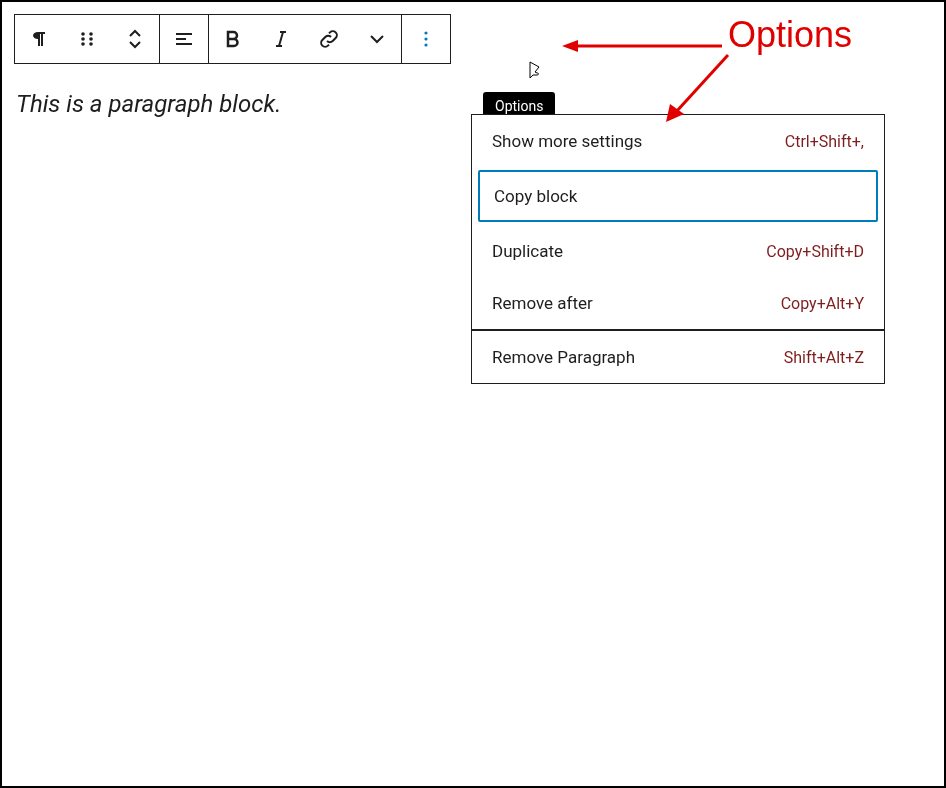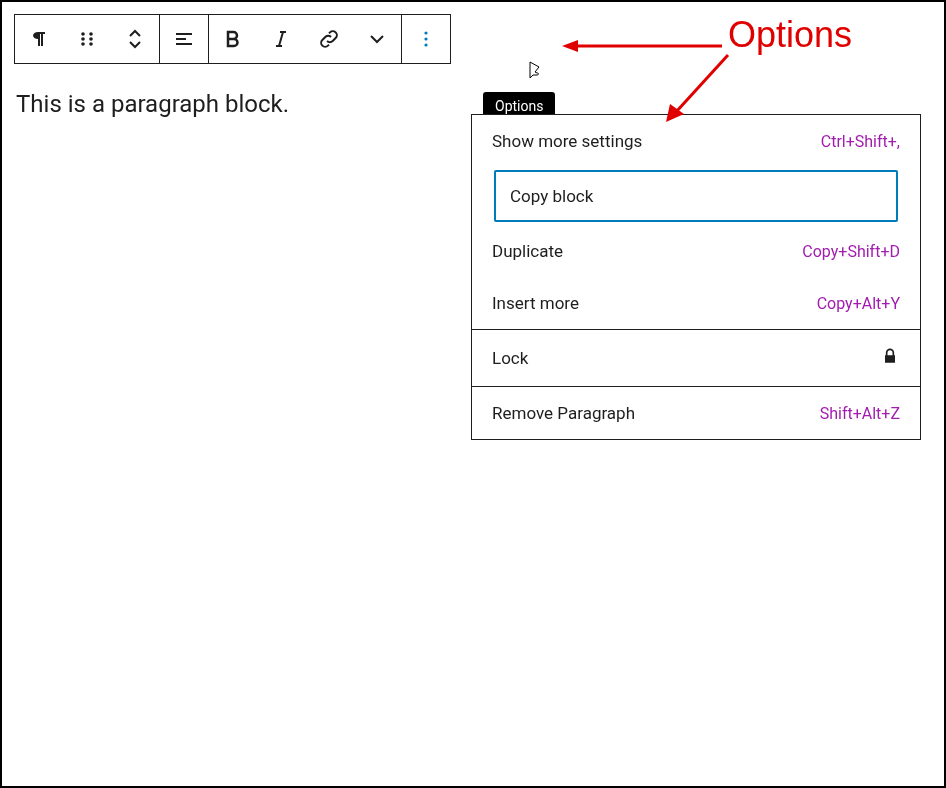--- a/index.html
+++ b/index.html
@@ -56,41 +56,42 @@
     font-size: 14px;
     padding: 6px 12px;
     border-radius: 3px;
   }
   .paragraph {
     position: absolute;
     top: 88px;
     left: 14px;
     font-size: 24px;
     color: #1e1e1e;
+    font-style: italic;
   }
   .menu {
     position: absolute;
     top: 112px;
     left: 469px;
-    width: 450px;
+    width: 414px;
     border: 1px solid #1e1e1e;
     background: #fff;
   }
   .menu-item {
     display: flex;
     align-items: center;
     justify-content: space-between;
     padding: 16px 20px;
     font-size: 17px;
     color: #1e1e1e;
     cursor: pointer;
   }
-  .menu-item .shortcut { color: #a21caf; font-size: 16px; }
+  .menu-item .shortcut { color: #7f1d1d; font-size: 16px; }
   .menu-item.highlight {
-    margin: 3px 22px;
+    margin: 3px 6px;
     border: 2px solid #007cba;
     border-radius: 2px;
     padding: 14px 14px;
   }
   .menu-sep {
     border-top: 1px solid #1e1e1e;
   }
   .annotation {
     position: absolute;
     top: 12px;
@@ -223,32 +224,24 @@
       <span class="shortcut">Ctrl+Shift+,</span>
     </div>
     <div class="menu-item highlight">
       <span>Copy block</span>
     </div>
     <div class="menu-item">
       <span>Duplicate</span>
       <span class="shortcut">Copy+Shift+D</span>
     </div>
     <div class="menu-item">
-      <span>Insert more</span>
+      <span>Remove after</span>
       <span class="shortcut">Copy+Alt+Y</span>
     </div>
     <div class="menu-sep"></div>
-    <div class="menu-item">
-      <span>Lock</span>
-      <span>
-        <svg width="20" height="20" viewBox="0 0 24 24">
-            <path d="M7 11V8a5 5 0 0110 0v3h1v9H6v-9h1zm2 0h6V8a3 3 0 00-6 0v3z" fill="#1e1e1e"></path>
-          </svg>
-      </span>
-    </div>
     <div class="menu-sep"></div>
     <div class="menu-item">
       <span>Remove Paragraph</span>
       <span class="shortcut">Shift+Alt+Z</span>
     </div>
   </div>
 
   <div class="annotation">
     <span>Options</span>
   </div>

